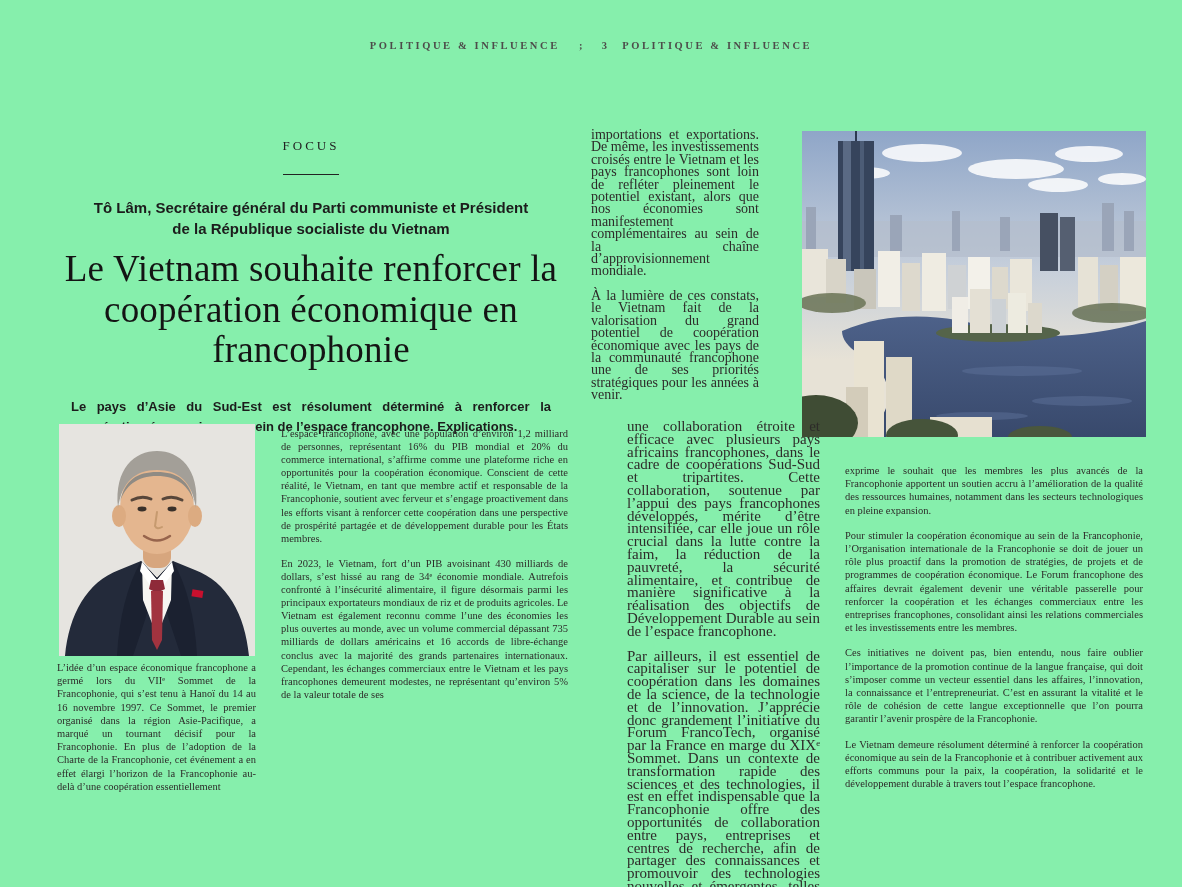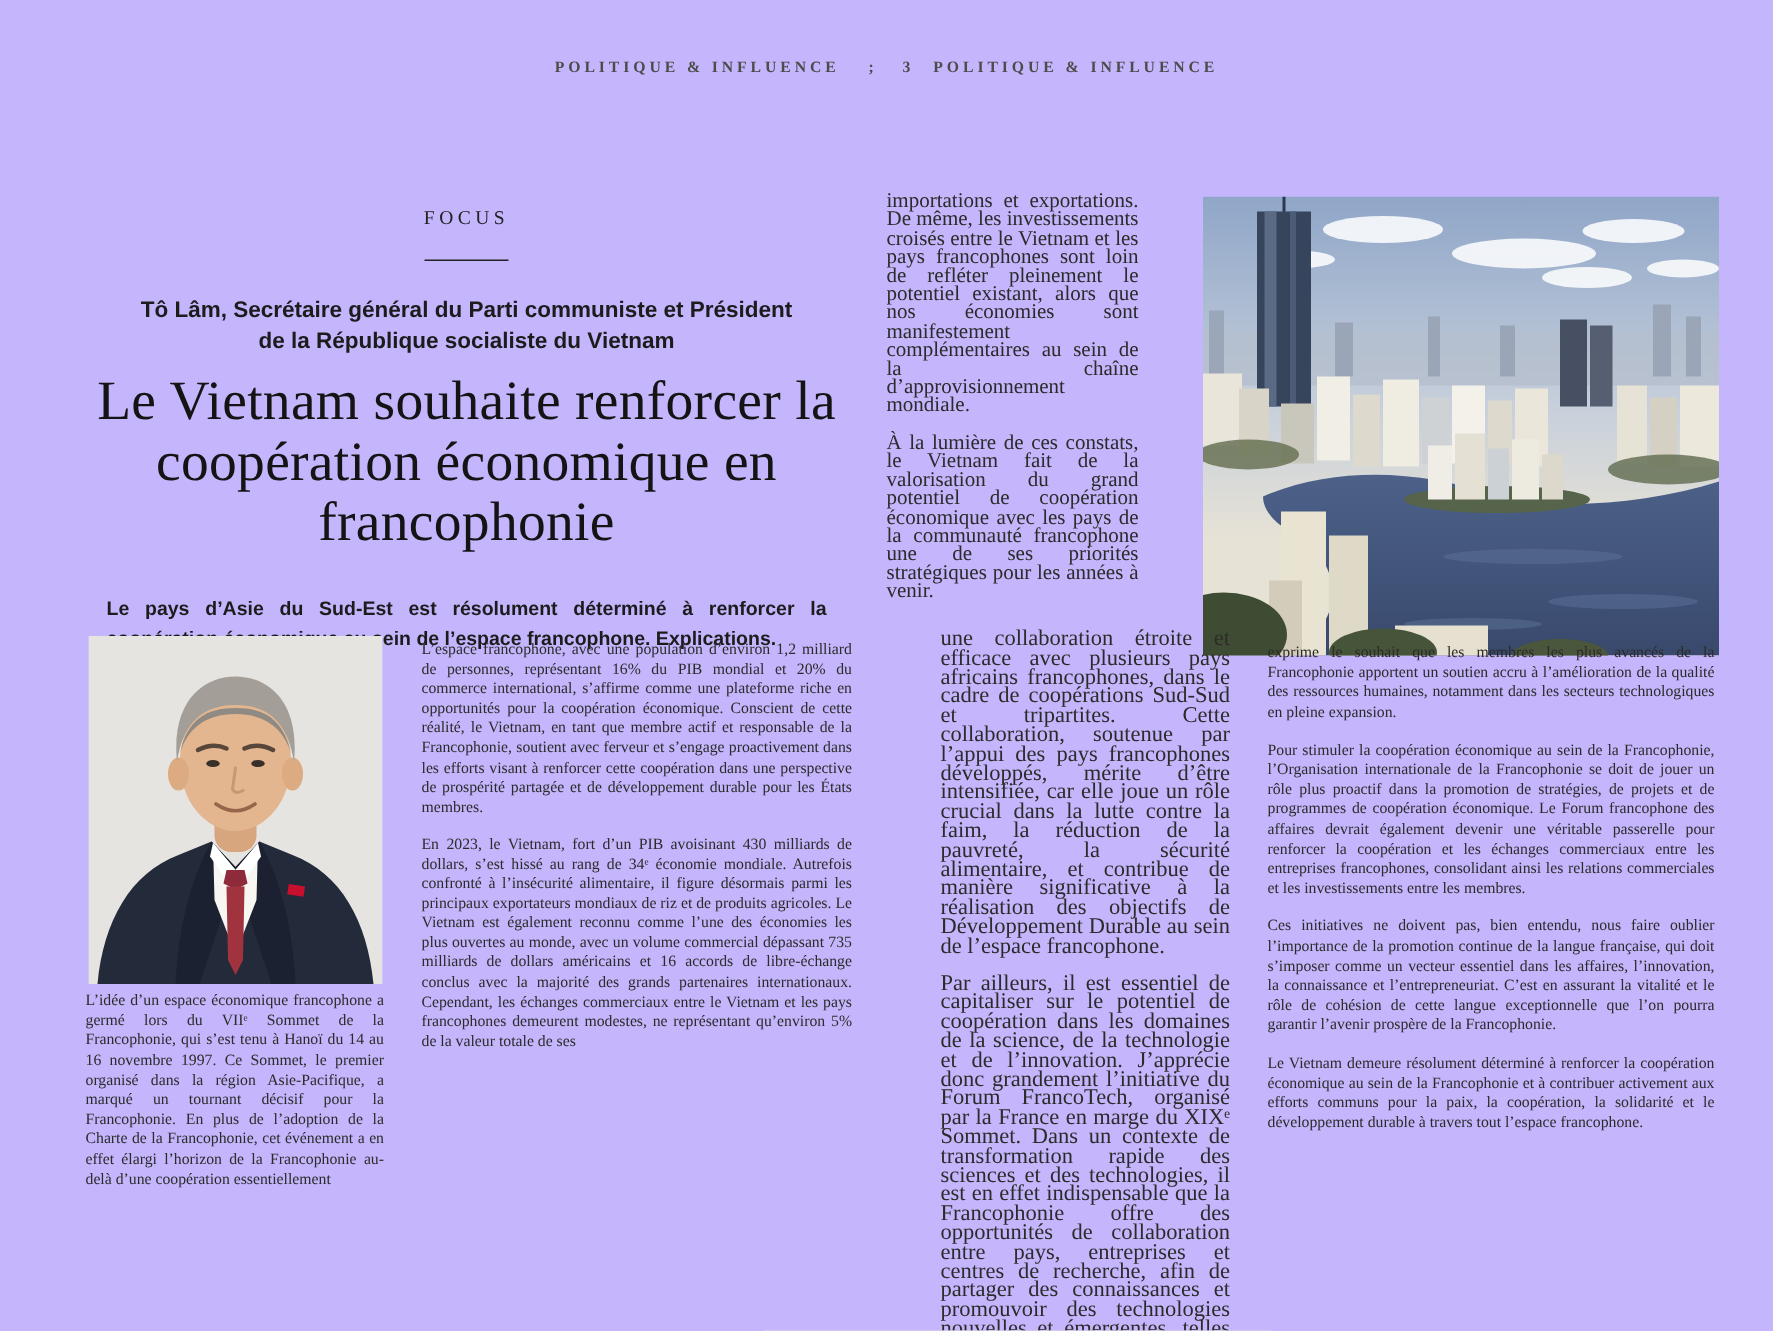--- a/index.html
+++ b/index.html
@@ -1,20 +1,20 @@
 <!DOCTYPE html>
 <html lang="fr"><head>
 <meta charset="utf-8">
 <style>
   html,body{margin:0;padding:0;background:#d9d9d9;}
   .page{
     position:relative;
     width:1182px;height:887px;
     margin:0 auto;
-    background:#c4b5fd;
+    background:#86efac;
     overflow:hidden;
     font-family:"Liberation Serif", serif;
     color:#2d2b29;
   }
   
   .running-head{
     position:absolute;top:40px;left:0;width:100%;
     text-align:center;
     font-family:"Liberation Serif", serif;
     font-size:10.5px;font-weight:700;
@@ -61,21 +61,21 @@
   .portrait{left:59px;top:424px;width:196px;height:232px;}
   .cityscape{left:802px;top:131px;width:344px;height:306px;}
   
   .col{position:absolute;text-align:justify;hyphens:auto;-webkit-hyphens:auto;}
   .col p{margin:0 0 12px 0;}
   .col p:last-child{margin-bottom:0;}
   .col1{left:57px;top:661px;width:199px;font-size:10.5px;line-height:13.2px;}
   .col2{left:281px;top:427px;width:287px;font-size:10.5px;line-height:13.1px;}
   .col3top{left:591px;top:129px;width:168px;font-size:14px;line-height:12.4px;}
   .col3bottom{left:627px;top:420px;width:193px;font-size:15px;line-height:12.8px;}
-  .col4{left:845px;top:429px;width:298px;font-size:10.5px;line-height:13.2px;}
+  .col4{left:845px;top:464px;width:298px;font-size:10.5px;line-height:13.2px;}
 </style>
 </head>
 <body>
 
 <div class="page">
 
   <header class="running-head">
     <span>POLITIQUE &amp; INFLUENCE</span>
     <span class="sep">;</span>
     <span class="pgnum">3</span>

